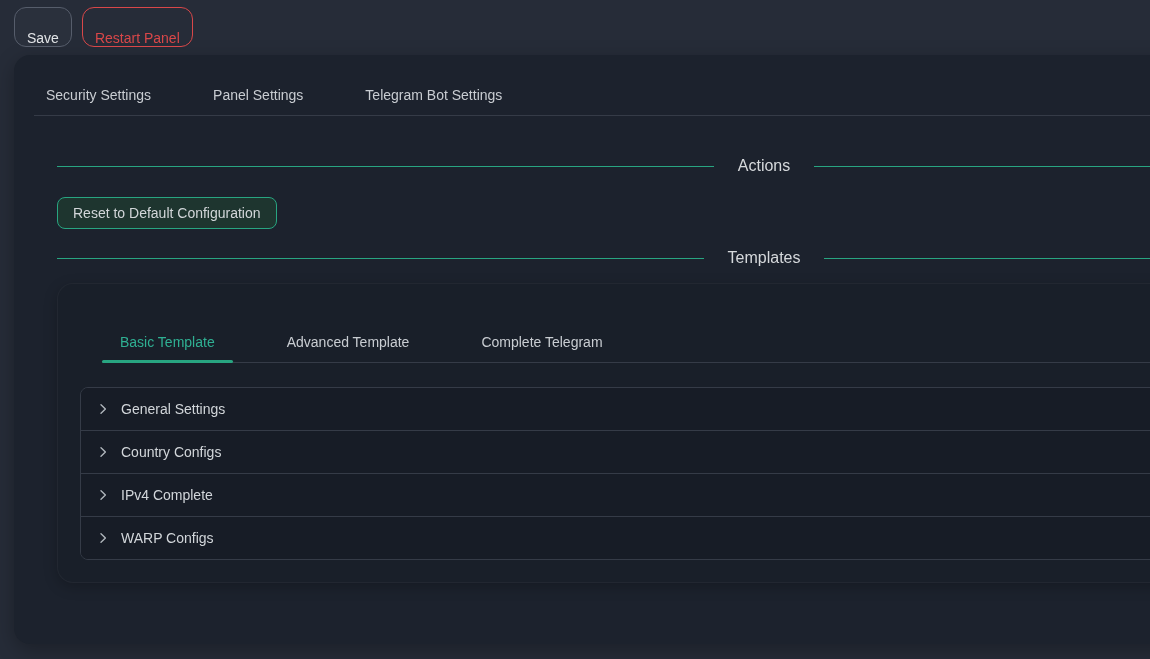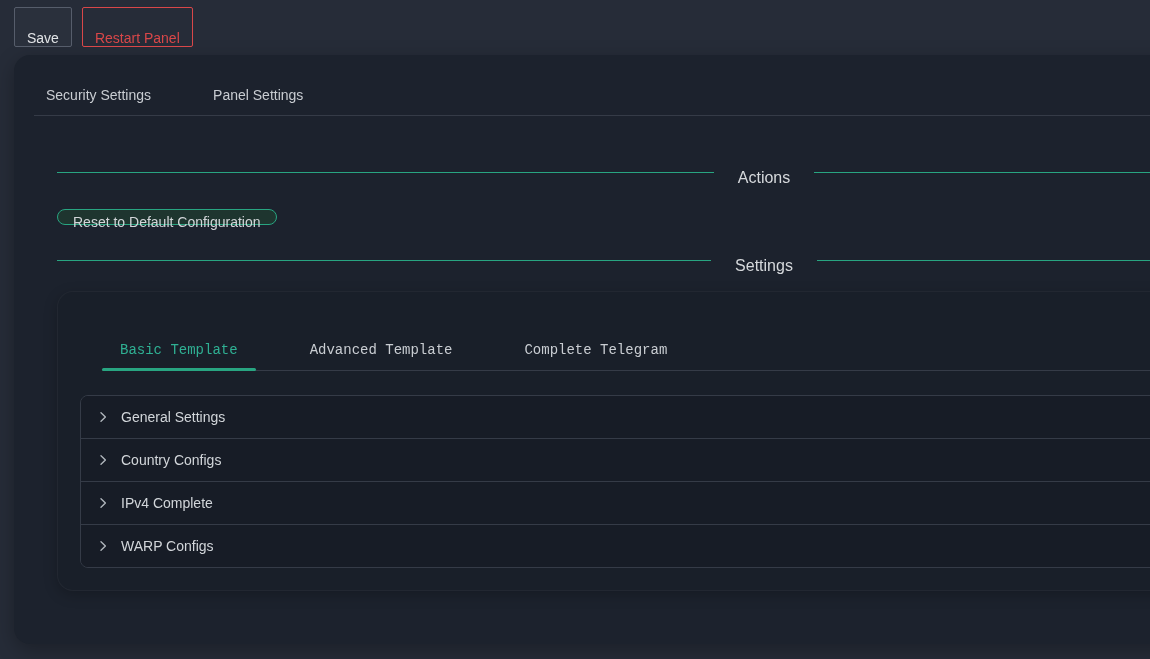--- a/index.html
+++ b/index.html
@@ -19,21 +19,21 @@
     align-items: center;
     padding-left: 14px;
     gap: 10px;
     background: var(--page-bg, #262c38);
   }
   .btn {
     font-family: inherit;
     font-size: 14px;
     height: 32px;
     padding: 19px 12px;
-    border-radius: 2px;
+    border-radius: 12px;
     cursor: pointer;
     line-height: 22px;
   }
   .btn-save {
     background: var(--save-bg, #2a303c);
     border: 1px solid var(--save-border, #565d6b);
     color: #e2e4e7;
   }
   .btn-restart {
     background: transparent;
@@ -87,31 +87,30 @@
   .divider .line {
     flex: 1;
     height: 1px;
     background: var(--accent-line, #28a581);
   }
   .divider .divider-title {
     padding: 0 24px;
     font-size: 16px;
     color: #d6d9dc;
     white-space: nowrap;
-    margin-top: 12px;
   }
   .divider-actions { margin-top: 41px; }
   .divider-templates { margin-top: 20px; }
 
   .btn-reset {
     margin-top: 22px;
     background: var(--reset-bg, #1e352f);
     border: 1px solid var(--accent-line, #2f9e82);
     color: #d2d6d9;
-    height: 16px;
+    height: 32px;
     padding: 4px 15px;
     border-radius: 8px;
     font-family: inherit;
     font-size: 14px;
     cursor: pointer;
     display: block;
   }
 
   
   .inner-card {
@@ -122,21 +121,21 @@
     padding: 24px 22px 22px 22px;
     box-shadow: 0 4px 14px rgba(0,0,0,0.22);
   }
   .inner-tabs {
     margin-left: 22px;
     margin-top: 14px;
     display: flex;
     gap: 36px;
     border-bottom: 1px solid var(--border-subtle, #353b47);
   }
-  .inner-tabs .tab { padding: 12px 18px; font-family: Liberation Mono, monospace; }
+  .inner-tabs .tab { padding: 12px 18px; }
 
   
   .collapse {
     margin-top: 24px;
     border: 1px solid var(--border-subtle, #353b47);
     border-radius: 8px;
     overflow: hidden;
   }
   .collapse-header {
     display: flex;
@@ -165,35 +164,36 @@
 <div class="topbar">
   <button class="btn btn-save">Save</button>
   <button class="btn btn-restart">Restart Panel</button>
 </div>
 
 <div class="main-card">
 
   <div class="tabs">
     <div class="tab">Security Settings</div>
     <div class="tab">Panel Settings</div>
+    <div class="tab">Telegram Bot Settings</div>
   </div>
 
   <div class="tab-content">
 
     <div class="divider divider-actions">
       <span class="line"></span>
       <span class="divider-title">Actions</span>
       <span class="line"></span>
     </div>
 
     <button class="btn-reset">Reset to Default Configuration</button>
 
     <div class="divider divider-templates">
       <span class="line"></span>
-      <span class="divider-title">Settings</span>
+      <span class="divider-title">Templates</span>
       <span class="line"></span>
     </div>
 
     <div class="inner-card">
 
       <div class="inner-tabs">
         <div class="tab active">Basic Template</div>
         <div class="tab">Advanced Template</div>
         <div class="tab">Complete Telegram</div>
       </div>

